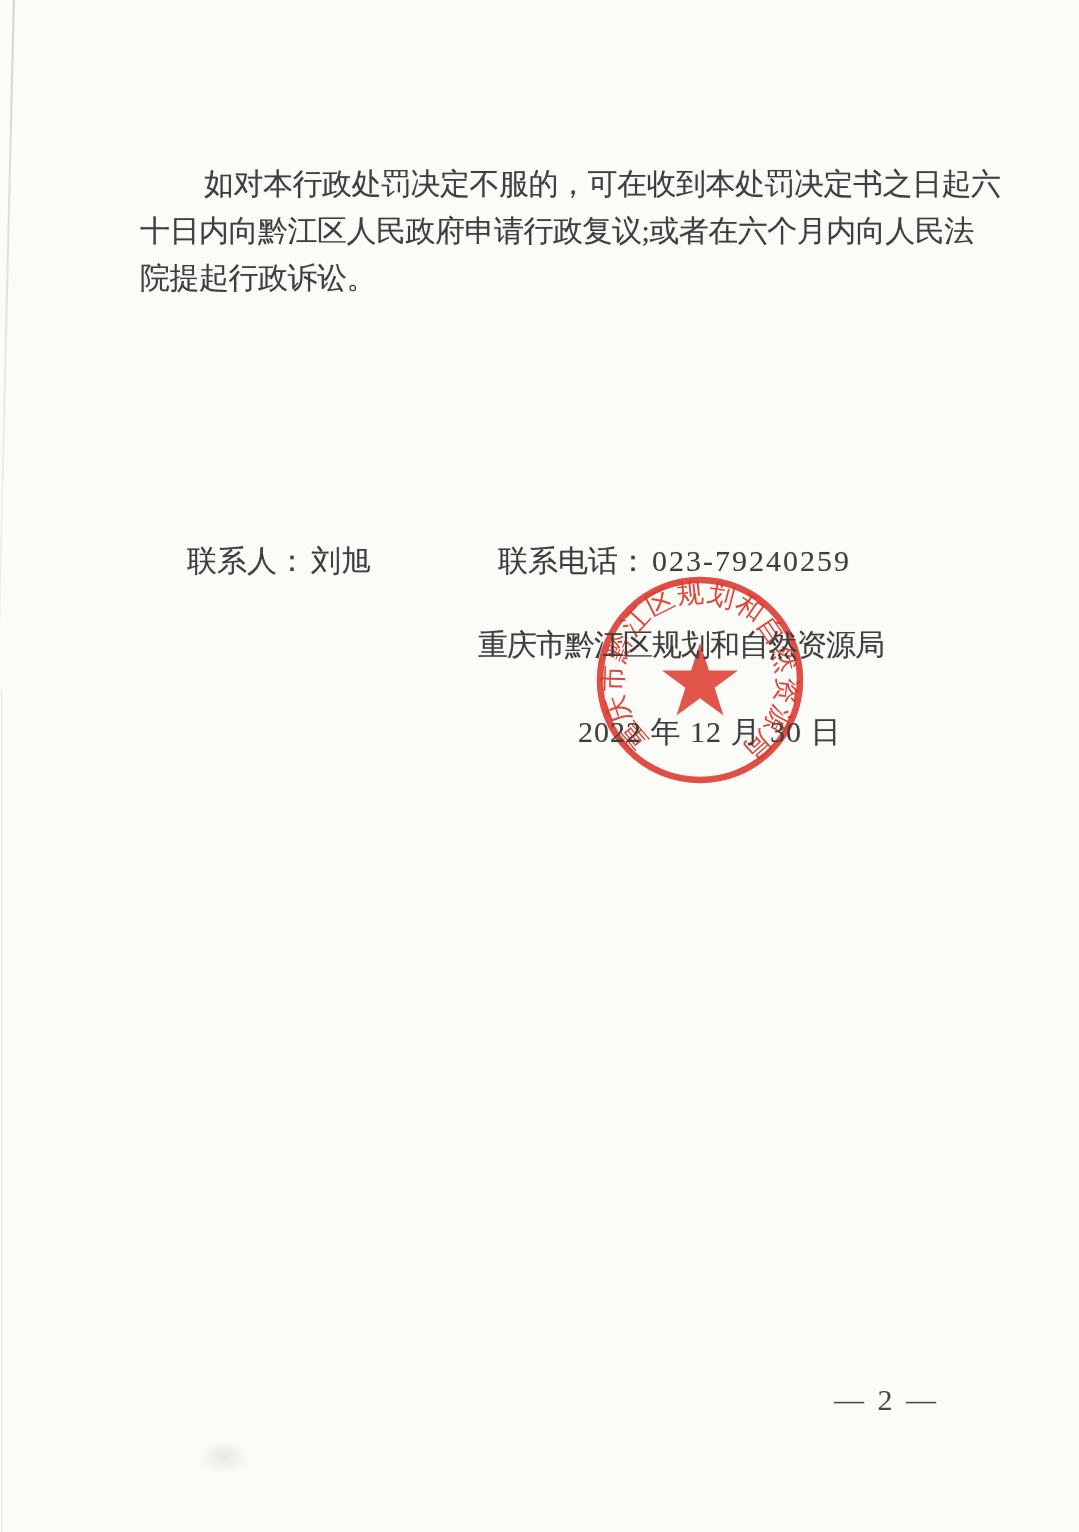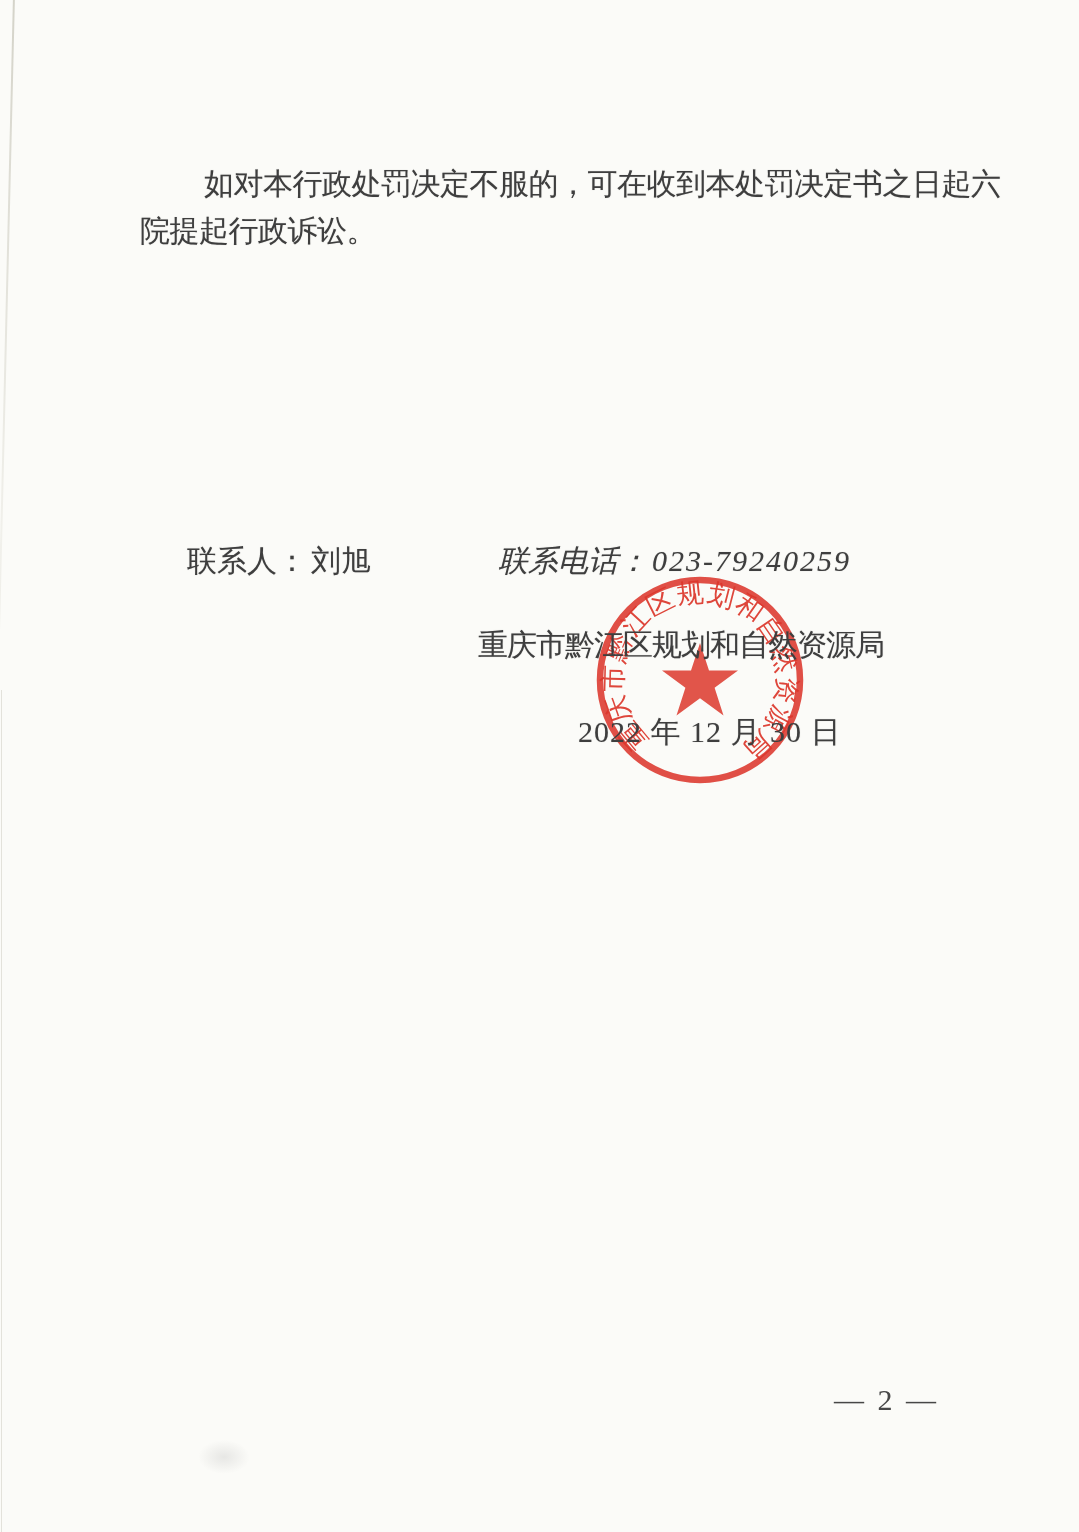--- a/index.html
+++ b/index.html
@@ -35,21 +35,21 @@
   .line{
     height:47px;line-height:47px;white-space:nowrap;
     letter-spacing:-0.5px;
     text-shadow:0 0 1px rgba(85,85,85,.35);
   }
   .indent{padding-left:64px;}
   #para1{top:160px;}
   #para2{top:309px;}
   .contact{position:absolute;top:541px;font-size:30px;line-height:40px;white-space:nowrap;text-shadow:0 0 1px rgba(85,85,85,.35);}
   #contact-person{left:187px;}
-  #contact-phone{left:498px;font-style:italic;}
+  #contact-phone{left:498px;}
   .contact .value{margin-left:4px;}
   #contact-phone .value{letter-spacing:2px;}
   .sig-line{position:absolute;font-size:30px;line-height:40px;white-space:nowrap;text-shadow:0 0 1px rgba(85,85,85,.35);}
   #issuer{left:478px;top:625px;letter-spacing:-1px;}
   #issue-date{left:578px;top:712px;letter-spacing:1px;}
   #page-number{
     position:absolute;left:834px;top:1380px;
     font-size:30px;line-height:40px;color:#474747;
     letter-spacing:3px;white-space:nowrap;
   }
@@ -59,20 +59,21 @@
 <body>
 
 <div class="page">
 
   <div class="fold-line"></div>
   <div class="edge-line"></div>
   <div class="smudge"></div>
 
   <div class="para" id="para1">
     <div class="line indent">如对本行政处罚决定不服的，可在收到本处罚决定书之日起六</div>
+    <div class="line">十日内向黔江区人民政府申请行政复议;或者在六个月内向人民法</div>
     <div class="line">院提起行政诉讼。</div>
   </div>
 
 
   <span class="contact" id="contact-person"><span>联系人：</span><span class="value">刘旭</span></span>
 
   <span class="contact" id="contact-phone"><span>联系电话：</span><span class="value">023-79240259</span></span>
 
   <svg class="seal" viewBox="0 0 220 220" aria-hidden="true">
     <circle cx="110" cy="110" r="100" fill="none" stroke-width="6.5" opacity="0.88" stroke="#dc372c"></circle>

